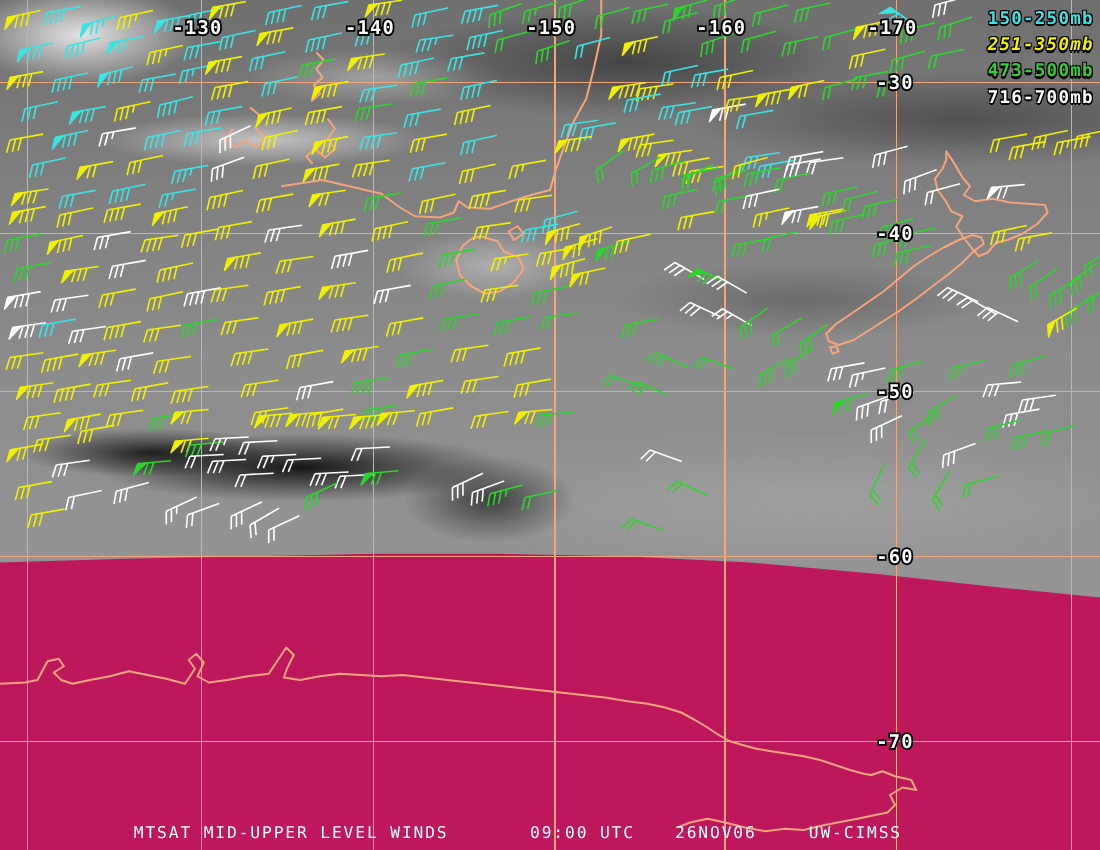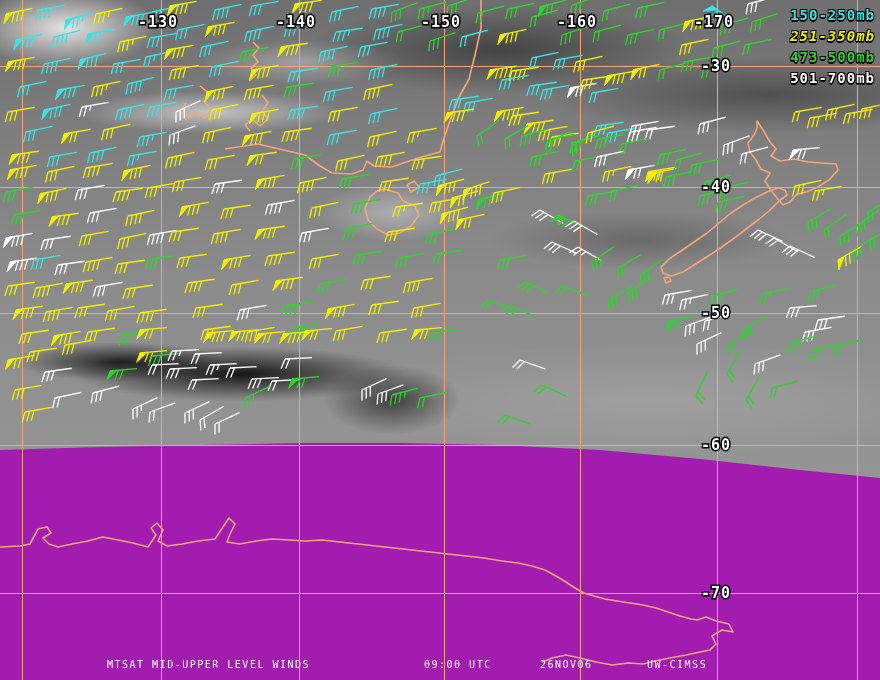--- a/index.html
+++ b/index.html
@@ -1,16 +1,16 @@
 <!DOCTYPE html>
 <html><head>
 <meta charset="utf-8">
 <style>
   html,body{margin:0;padding:0;background:#000;}
-  #screen{position:relative;width:880px;height:680px;background:#a21caf;overflow:hidden;
+  #screen{position:relative;width:880px;height:680px;background:#be185d;overflow:hidden;
           font-family:"DejaVu Sans Mono","Liberation Mono",monospace;}
   
   #wv{position:absolute;left:0;top:0;width:880px;height:480px;
       clip-path:polygon(0 0,880px 0,880px 478px,800px 470px,700px 459px,600px 450px,
                         500px 445px,400px 443px,300px 443px,200px 445px,100px 447px,0 450px);
       background:
         radial-gradient(ellipse 230px 38px at 240px 374px, rgba(0,0,0,.85), rgba(0,0,0,0) 72%),
         radial-gradient(ellipse 150px 28px at 120px 362px, rgba(0,0,0,.75), rgba(0,0,0,0) 70%),
         radial-gradient(ellipse 95px 48px at 392px 400px, rgba(10,10,10,.62), rgba(0,0,0,0) 72%),
         radial-gradient(ellipse 260px 60px at 500px 50px, rgba(0,0,0,.42), rgba(0,0,0,0) 75%),
@@ -22,21 +22,21 @@
         radial-gradient(ellipse 150px 32px at 300px 62px, rgba(255,255,255,.3), rgba(255,255,255,0) 70%),
         radial-gradient(ellipse 420px 70px at 650px 400px, rgba(255,255,255,.12), rgba(255,255,255,0) 80%),
         linear-gradient(180deg,#6f6f6f 0%,#7e7e7e 28%,#8b8b8b 58%,#959595 100%);}
   #overlay{position:absolute;left:0;top:0;z-index:2;}
   
   #legend{position:absolute;top:5px;right:5px;z-index:5;text-align:right;
           font-size:14px;font-weight:bold;line-height:21px;letter-spacing:1px;
           text-shadow:-1px -1px 0 #000,1px -1px 0 #000,-1px 1px 0 #000,1px 1px 0 #000,0 2px 0 #000;}
   
   #caption{position:absolute;left:0;bottom:5px;width:880px;height:16px;z-index:5;
-           color:#fff;font-size:10px;letter-spacing:1.5px;white-space:nowrap;margin-top:48px;}
+           color:#fff;font-size:13px;letter-spacing:1.5px;white-space:nowrap;margin-top:48px;}
   #caption span{position:absolute;top:0;}
 </style>
 </head>
 <body>
 
 <div id="screen">
   <div id="wv"></div>
 
   <svg id="overlay" width="880" height="680" viewBox="0 0 880 680">
     <g id="grid-layer">
@@ -1226,21 +1226,21 @@
         <text x="716" y="318" fill="#ffffff" stroke="#000" stroke-width="3" paint-order="stroke" text-anchor="middle" font-size="15" font-weight="bold" letter-spacing="1" font-family="&quot;DejaVu Sans Mono&quot;,&quot;Liberation Mono&quot;,monospace">-50</text>
         <text x="716" y="450" fill="#ffffff" stroke="#000" stroke-width="3" paint-order="stroke" text-anchor="middle" font-size="15" font-weight="bold" letter-spacing="1" font-family="&quot;DejaVu Sans Mono&quot;,&quot;Liberation Mono&quot;,monospace">-60</text>
         <text x="716" y="598" fill="#ffffff" stroke="#000" stroke-width="3" paint-order="stroke" text-anchor="middle" font-size="15" font-weight="bold" letter-spacing="1" font-family="&quot;DejaVu Sans Mono&quot;,&quot;Liberation Mono&quot;,monospace">-70</text>
       </g>
   </svg>
 
   <div id="legend">
     <div style="color: rgb(60, 227, 227);">150-250mb</div>
     <div style="color: rgb(240, 240, 0); font-style: italic;">251-350mb</div>
     <div style="color: rgb(47, 211, 47);">473-500mb</div>
-    <div style="color: rgb(255, 255, 255);">501-700mb</div>
+    <div style="color: rgb(255, 255, 255);">716-700mb</div>
   </div>
 
   <div id="caption">
     <span style="left:107px">MTSAT MID-UPPER LEVEL WINDS</span>
     <span style="left:424px">09:00 UTC</span>
     <span style="left:540px">26NOV06</span>
     <span style="left:647px">UW-CIMSS</span>
   </div>
 </div>
 

